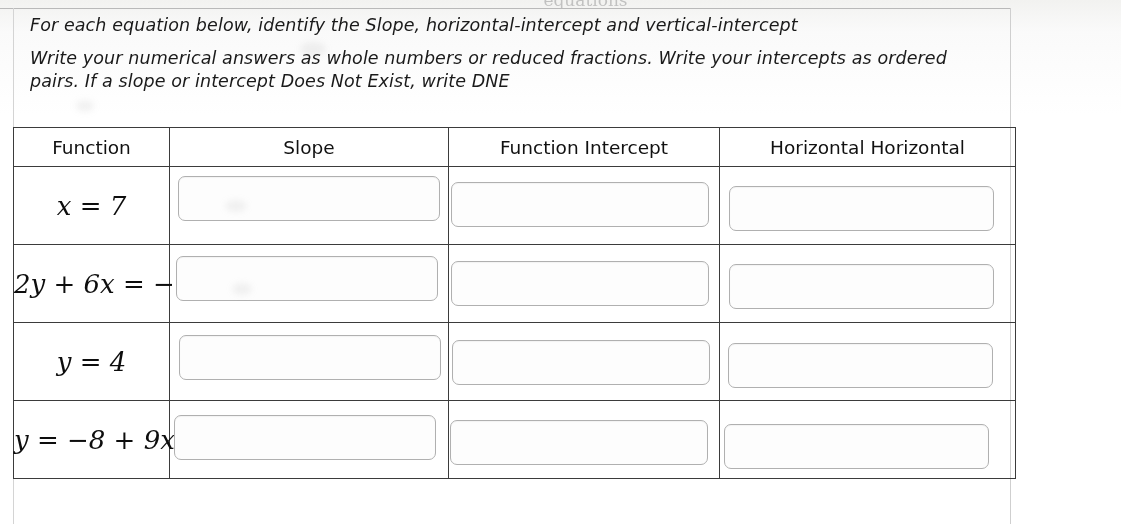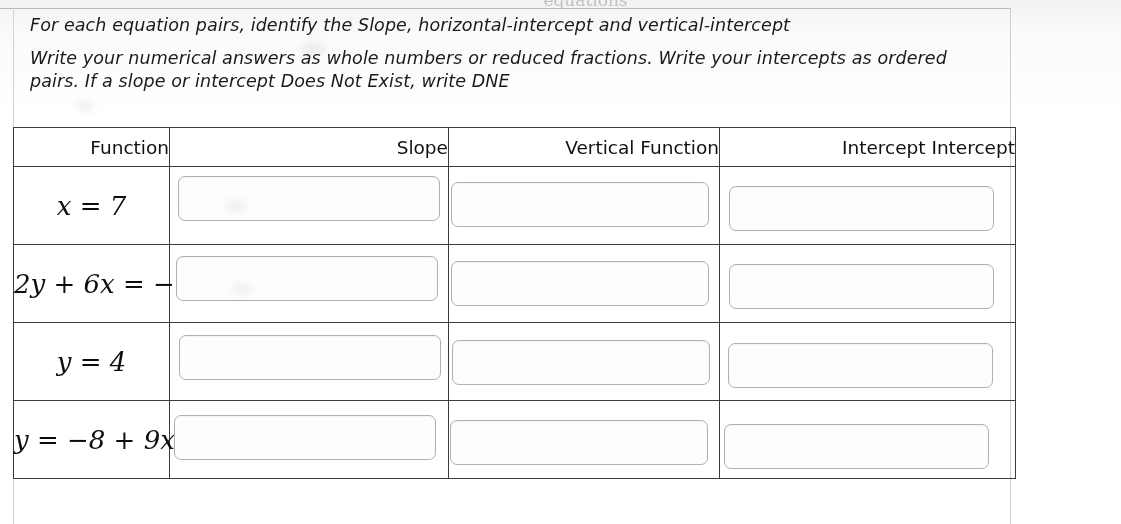--- a/index.html
+++ b/index.html
@@ -92,21 +92,21 @@
     border: 1px solid #3b3b3b;
     padding: 0;
     vertical-align: middle;
   }
   .tbl thead th {
     height: 38px;
     font-weight: 400;
     font-size: 18.5px;
     color: #111;
     font-family: "DejaVu Sans", sans-serif;
-    text-align: right;
+    text-align: center;
   }
   .col-fn   { width: 155px; }
   .col-sl   { width: 278px; }
   .col-vi   { width: 270px; }
   .col-hi   { width: 295px; }
 
   .tbl tbody td { height: 77px; }
 
   .eq {
     text-align: center;
@@ -171,31 +171,31 @@
 <div class="page">
 
   <div class="top-crop">
     <span>equations</span>
   </div>
   <div class="top-rule"></div>
   <div class="left-edge"></div>
   <div class="right-edge"></div>
 
   <div class="instructions">
-    <p class="line1">For each equation pairs, identify the Slope, horizontal-intercept and vertical-intercept</p>
+    <p class="line1">For each equation below, identify the Slope, horizontal-intercept and vertical-intercept</p>
     <p class="line2">Write your numerical answers as whole numbers or reduced fractions. Write your intercepts as ordered pairs. If a slope or intercept Does Not Exist, write DNE</p>
   </div>
 
   <table class="tbl">
     <thead>
       <tr>
         <th class="col-fn">Function</th>
         <th class="col-sl">Slope</th>
-        <th class="col-vi">Vertical Function</th>
-        <th class="col-hi">Intercept Intercept</th>
+        <th class="col-vi">Function Intercept</th>
+        <th class="col-hi">Horizontal Horizontal</th>
       </tr>
     </thead>
     <tbody>
 
       <tr class="r0">
         <td class="eq">x = 7</td>
         <td class="cell-input">
           <input class="answer-box box-sl" value="" style="">
         </td>
         <td class="cell-input">

